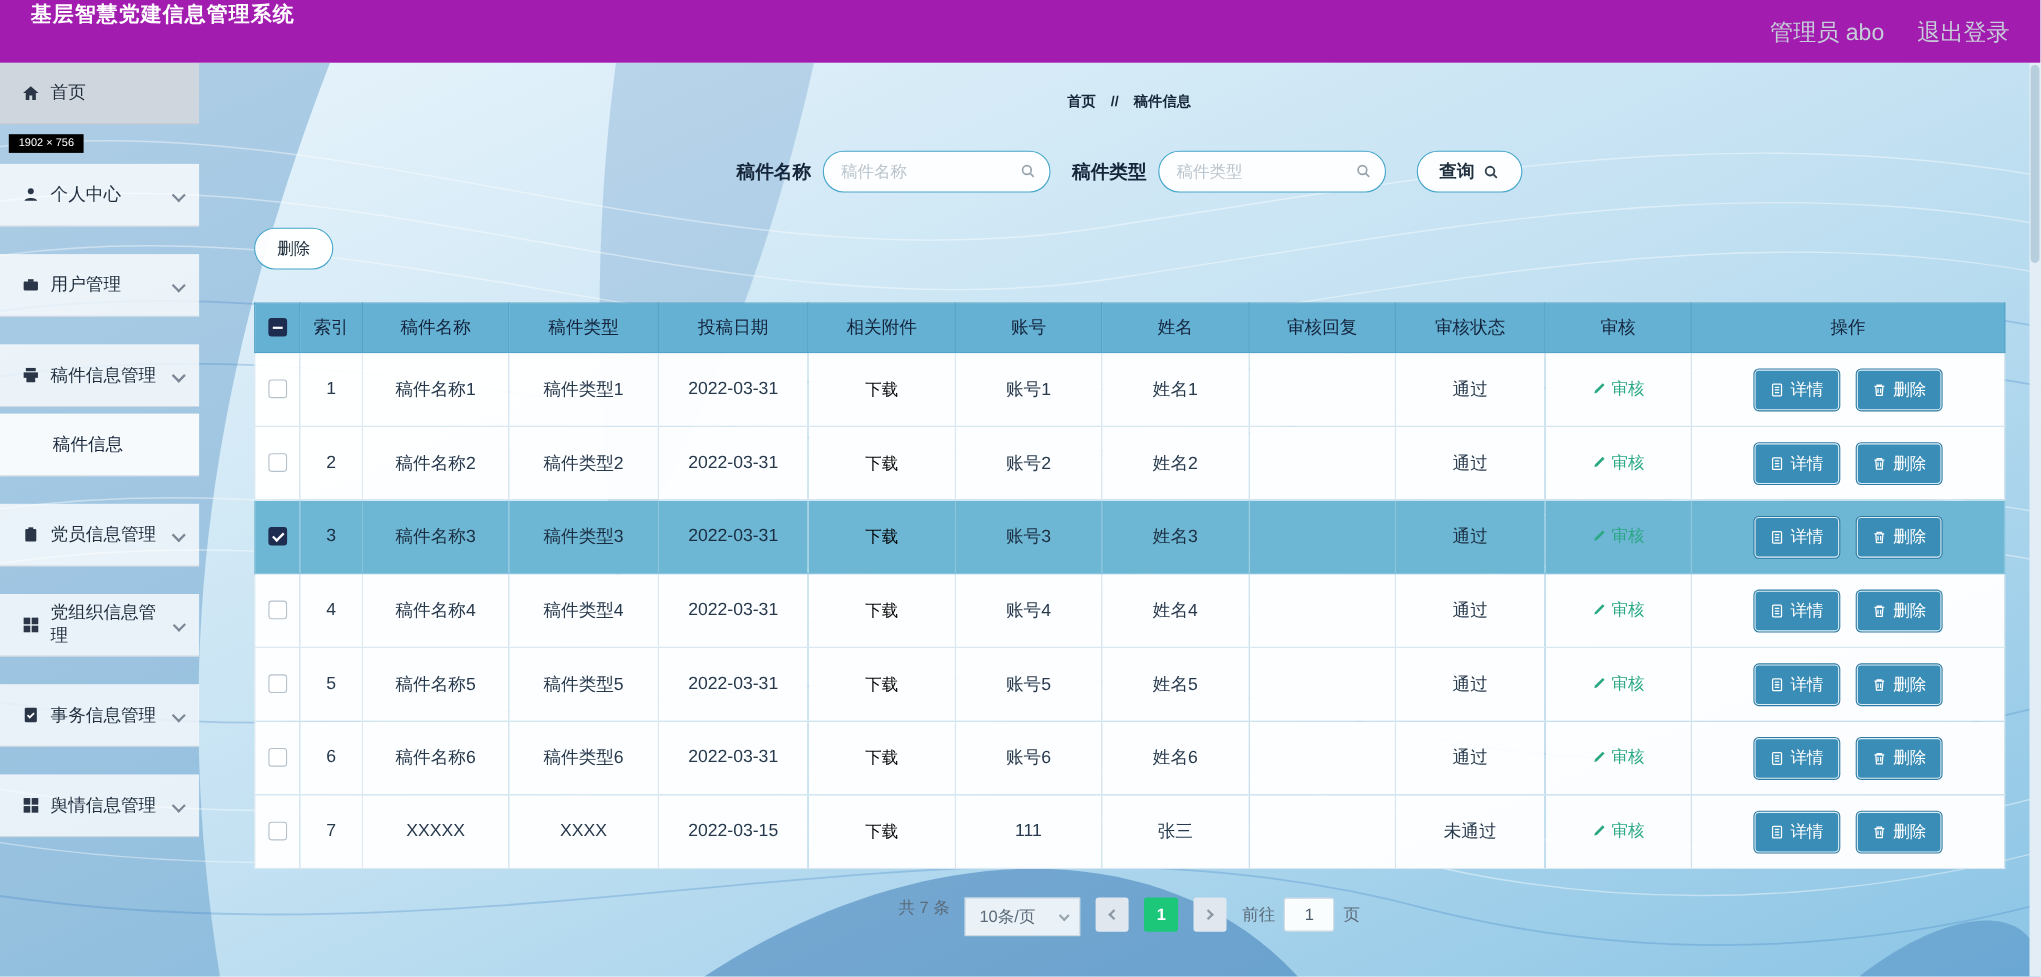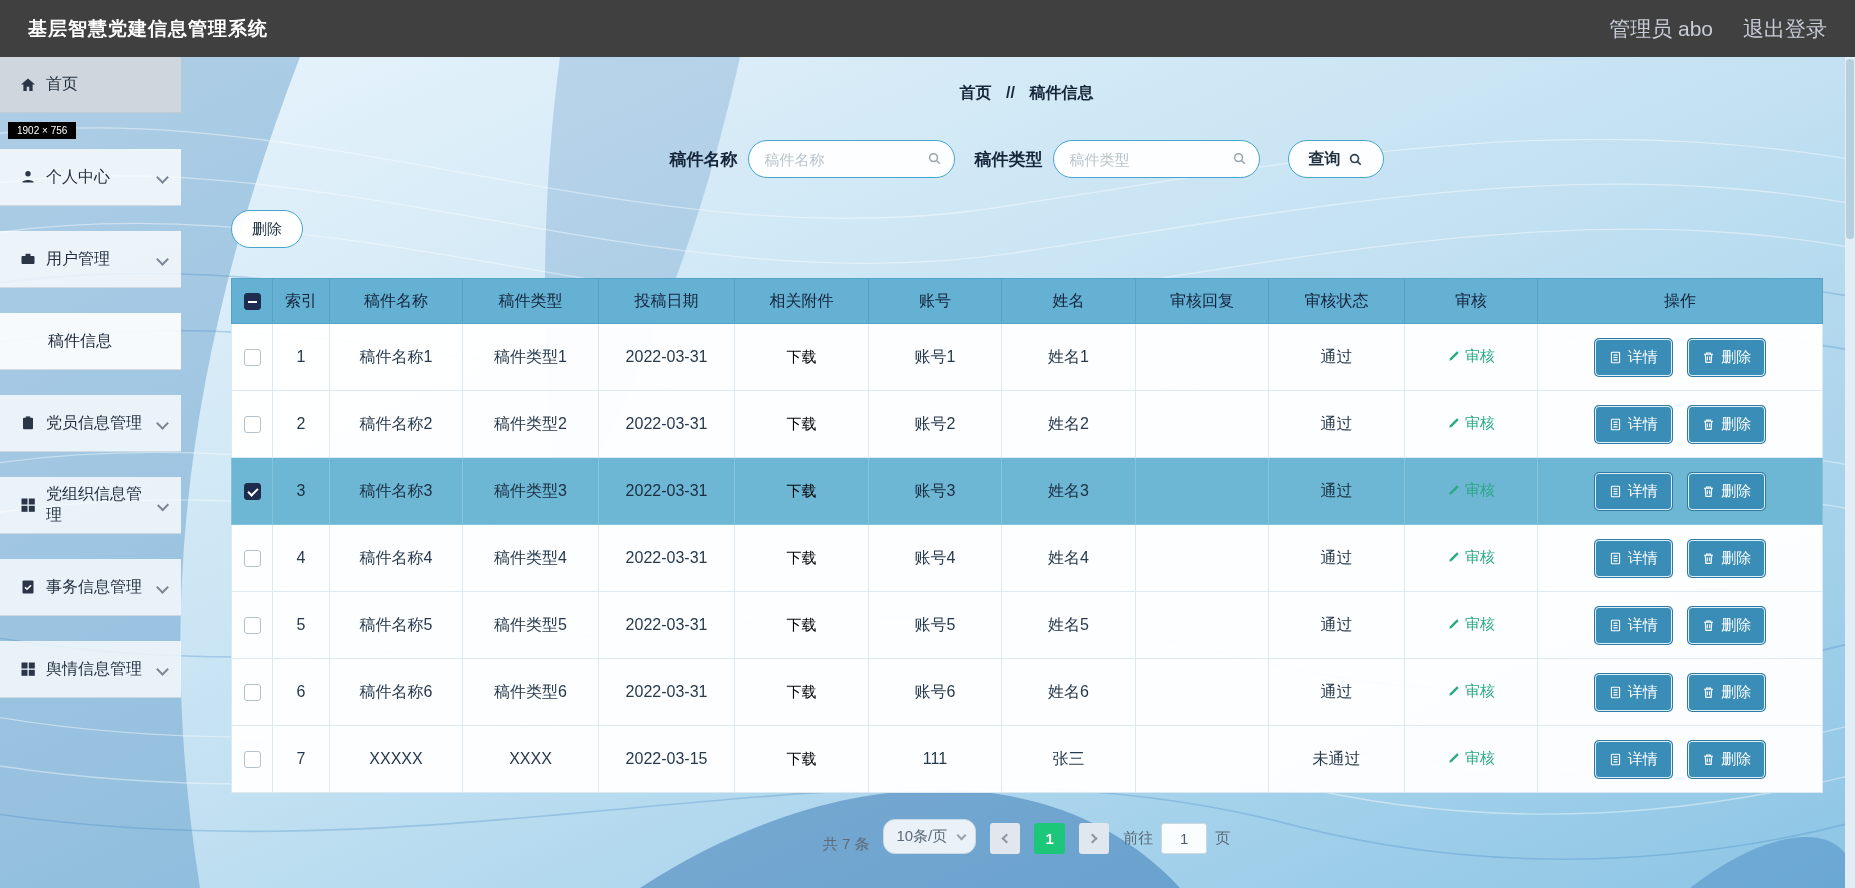--- a/index.html
+++ b/index.html
@@ -1,21 +1,21 @@
 <!DOCTYPE html>
 <html><head>
 <meta charset="utf-8">
 <style>
   * { margin:0; padding:0; box-sizing:border-box; }
   html,body { width:1855px; height:888px; overflow:hidden;
     font-family:"Liberation Sans","DejaVu Sans",sans-serif; background:#e8f2f9; }
 
   
-  .topbar { position:relative; z-index:5; height:57px; background:#404040;
-    display:flex; align-items:center; justify-content:space-between; padding:0 28px; }
+  .topbar { position:relative; z-index:5; height:57px; background:#a21caf;
+    display:flex; justify-content:space-between; padding:0 28px; }
   .topbar .title { color:#ffffff; font-size:19px; font-weight:bold; letter-spacing:1px; }
   .topbar .right { display:flex; gap:30px; align-items:center; }
   .topbar .right span { color:#c7cdd9; font-size:21px; cursor:pointer; }
 
   
   .app { position:relative; width:1855px; height:831px; overflow:hidden; }
   .bg-deco { position:absolute; inset:0; z-index:0; }
 
   
   .sidebar { position:absolute; left:0; top:0; bottom:0; width:190px; z-index:2; }
@@ -37,21 +37,21 @@
 
   .chev { width:9px; height:9px; border-right:2px solid #7a8694; border-bottom:2px solid #7a8694;
     display:inline-block; }
   .chev.down  { transform:rotate(45deg); }
   .chev.left  { transform:rotate(135deg); }
   .chev.right { transform:rotate(-45deg); }
 
   
   .main { position:absolute; left:190px; right:0; top:0; bottom:0; z-index:1;
     padding:0 33px 0 41px; }
-  .breadcrumb { margin-top:26px; text-align:center; font-size:16px; font-weight:bold;
+  .breadcrumb { margin-top:26px; text-align:center; font-size:13px; font-weight:bold;
     color:#16263a; }
   .breadcrumb span { margin:0 5px; }
   .breadcrumb .bc-home { cursor:pointer; }
 
   
   .search-row { margin-top:36px; display:flex; justify-content:center; align-items:center; }
   .search-row .lbl { font-size:17px; font-weight:bold; color:#15253a; margin-right:10px; }
   .search-box { position:relative; margin-right:20px; }
   .search-box input { width:207px; height:38px; border:1px solid #46a5ca; border-radius:19px;
     background:rgba(255,255,255,0.95); padding:0 38px 0 16px; font-size:15px; color:#333;
@@ -89,24 +89,24 @@
   
   .cb { width:17px; height:17px; border:1px solid #b5c1cb; border-radius:3px; background:#fff;
     display:inline-block; position:relative; vertical-align:middle; cursor:pointer; }
   .cb.checked, .cb.indeterminate { background:#1e2c4f; border-color:#1e2c4f; }
   .cb.checked::after { content:""; position:absolute; left:5px; top:2px; width:4px; height:8px;
     border-right:2px solid #fff; border-bottom:2px solid #fff; transform:rotate(45deg); }
   .cb.indeterminate::after { content:""; position:absolute; left:3px; top:7px; width:9px;
     height:2px; background:#fff; }
 
   
-  .pagination { margin-top:26px; display:flex; align-items:flex-end; justify-content:center;
+  .pagination { margin-top:26px; display:flex; align-items:flex-start; justify-content:center;
     gap:14px; font-size:15px; color:#5b6b7a; }
   .page-size { position:relative; border:1px solid #cdd9e2; background:rgba(255,255,255,0.85);
-    border-radius:12px; padding:7px 28px 7px 12px; cursor:pointer; color:#5b6b7a; }
+    border-radius:0; padding:7px 40px 7px 12px; cursor:pointer; color:#5b6b7a; }
   .page-size .chev { position:absolute; right:10px; top:12px; width:7px; height:7px;
     border-color:#97a4ae; }
   .pg-btn { width:30px; height:31px; background:#e0e7ee; border:none; border-radius:3px;
     cursor:pointer; display:inline-flex; align-items:center; justify-content:center; }
   .pg-btn .chev { width:7px; height:7px; border-color:#8b98a4; }
   .pg-btn.prev .chev { margin-left:3px; }
   .pg-btn.next .chev { margin-right:3px; }
   .pg-num { width:31px; height:31px; background:#1dc779; color:#fff; font-weight:bold;
     font-size:15px; border:none; border-radius:3px; cursor:pointer; display:inline-flex;
     align-items:center; justify-content:center; }
@@ -189,20 +189,29 @@
         <div class="nav-item">
           <svg class="nav-ic" viewBox="0 0 16 16">
             <rect x="1.5" y="5" width="13" height="8" rx="1"></rect>
               <rect x="5.5" y="2.8" width="5" height="2.4"></rect>
             </svg>
           <span>用户管理</span>
           <span class="chev down"></span>
         </div>
       </div>
       <div class="nav-group">
+        <div class="nav-item">
+          <svg class="nav-ic" viewBox="0 0 16 16">
+            <rect x="3.5" y="1.5" width="9" height="3"></rect>
+              <rect x="1.5" y="5.5" width="13" height="5"></rect>
+              <rect x="4" y="9" width="8" height="5.5"></rect>
+            </svg>
+          <span>稿件信息管理</span>
+          <span class="chev down"></span>
+        </div>
         <div class="sub-item">
           <span>稿件信息</span>
         </div>
       </div>
       <div class="nav-group">
         <div class="nav-item">
           <svg class="nav-ic" viewBox="0 0 16 16">
             <rect x="3" y="2.8" width="10" height="11.5" rx="1"></rect>
               <rect x="5.8" y="1.4" width="4.4" height="2.6"></rect>
             </svg>

